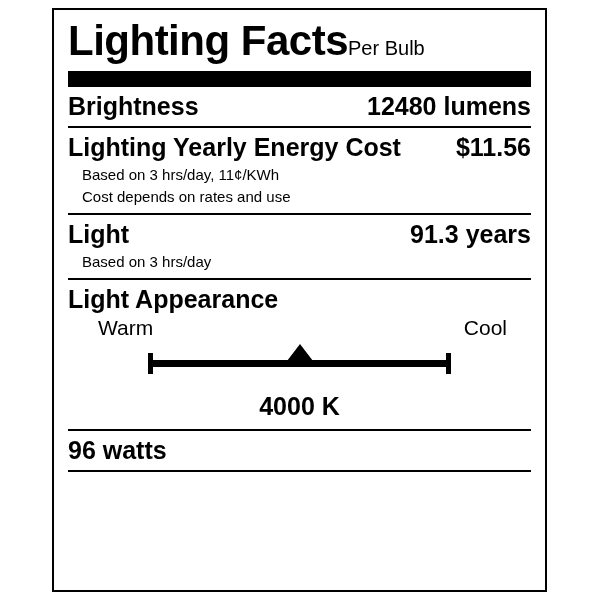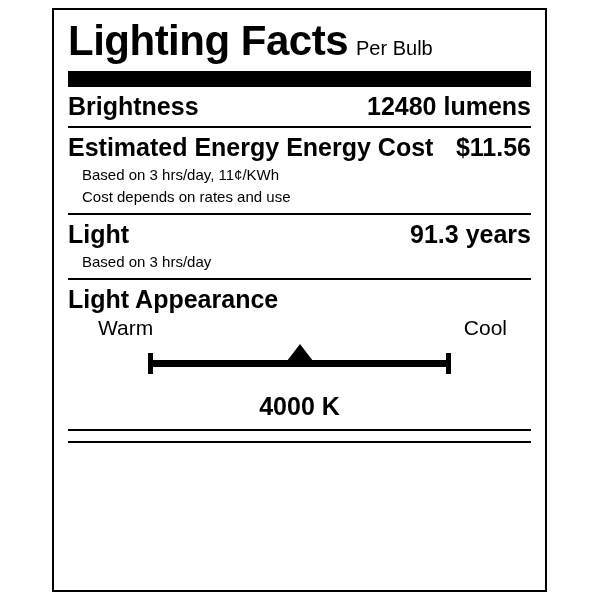--- a/index.html
+++ b/index.html
@@ -39,21 +39,20 @@
     padding-top: 10px;
   }
   .title-main {
     font-size: 42px;
     font-weight: bold;
     letter-spacing: -0.5px;
     line-height: 1;
   }
   .title-sub {
     font-size: 20px;
-    margin-left: 8px;
     line-height: 1;
   }
 
   .bar {
     height: 16px;
     background: #000;
     margin-top: 9px;
   }
 
   .rule {
@@ -153,21 +152,21 @@
     <div class="bar"></div>
 
     <div class="row">
       <span class="left">Brightness</span>
       <span class="right">12480 lumens</span>
     </div>
 
     <div class="rule"></div>
 
     <div class="row tight">
-      <span class="left">Estimated Energy Energy Cost</span>
+      <span class="left">Lighting Yearly Energy Cost</span>
       <span class="right">$11.56</span>
     </div>
     <div class="subline">Based on 3 hrs/day, 11¢/KWh</div>
     <div class="subline last">Cost depends on rates and use</div>
 
     <div class="rule"></div>
 
     <div class="row tight">
       <span class="left">Light</span>
       <span class="right">91.3 years</span>
@@ -185,19 +184,20 @@
       <div class="scale-line"></div>
       <div class="tick left-tick"></div>
       <div class="tick right-tick"></div>
       <div class="marker"></div>
     </div>
     <div class="kelvin">4000 K</div>
 
     <div class="rule"></div>
 
     <div class="row">
+      <span class="right">96 watts</span>
     </div>
 
     <div class="rule"></div>
 
     <div class="bottom-space"></div>
   </div>
 </div>
 
 </body></html>

